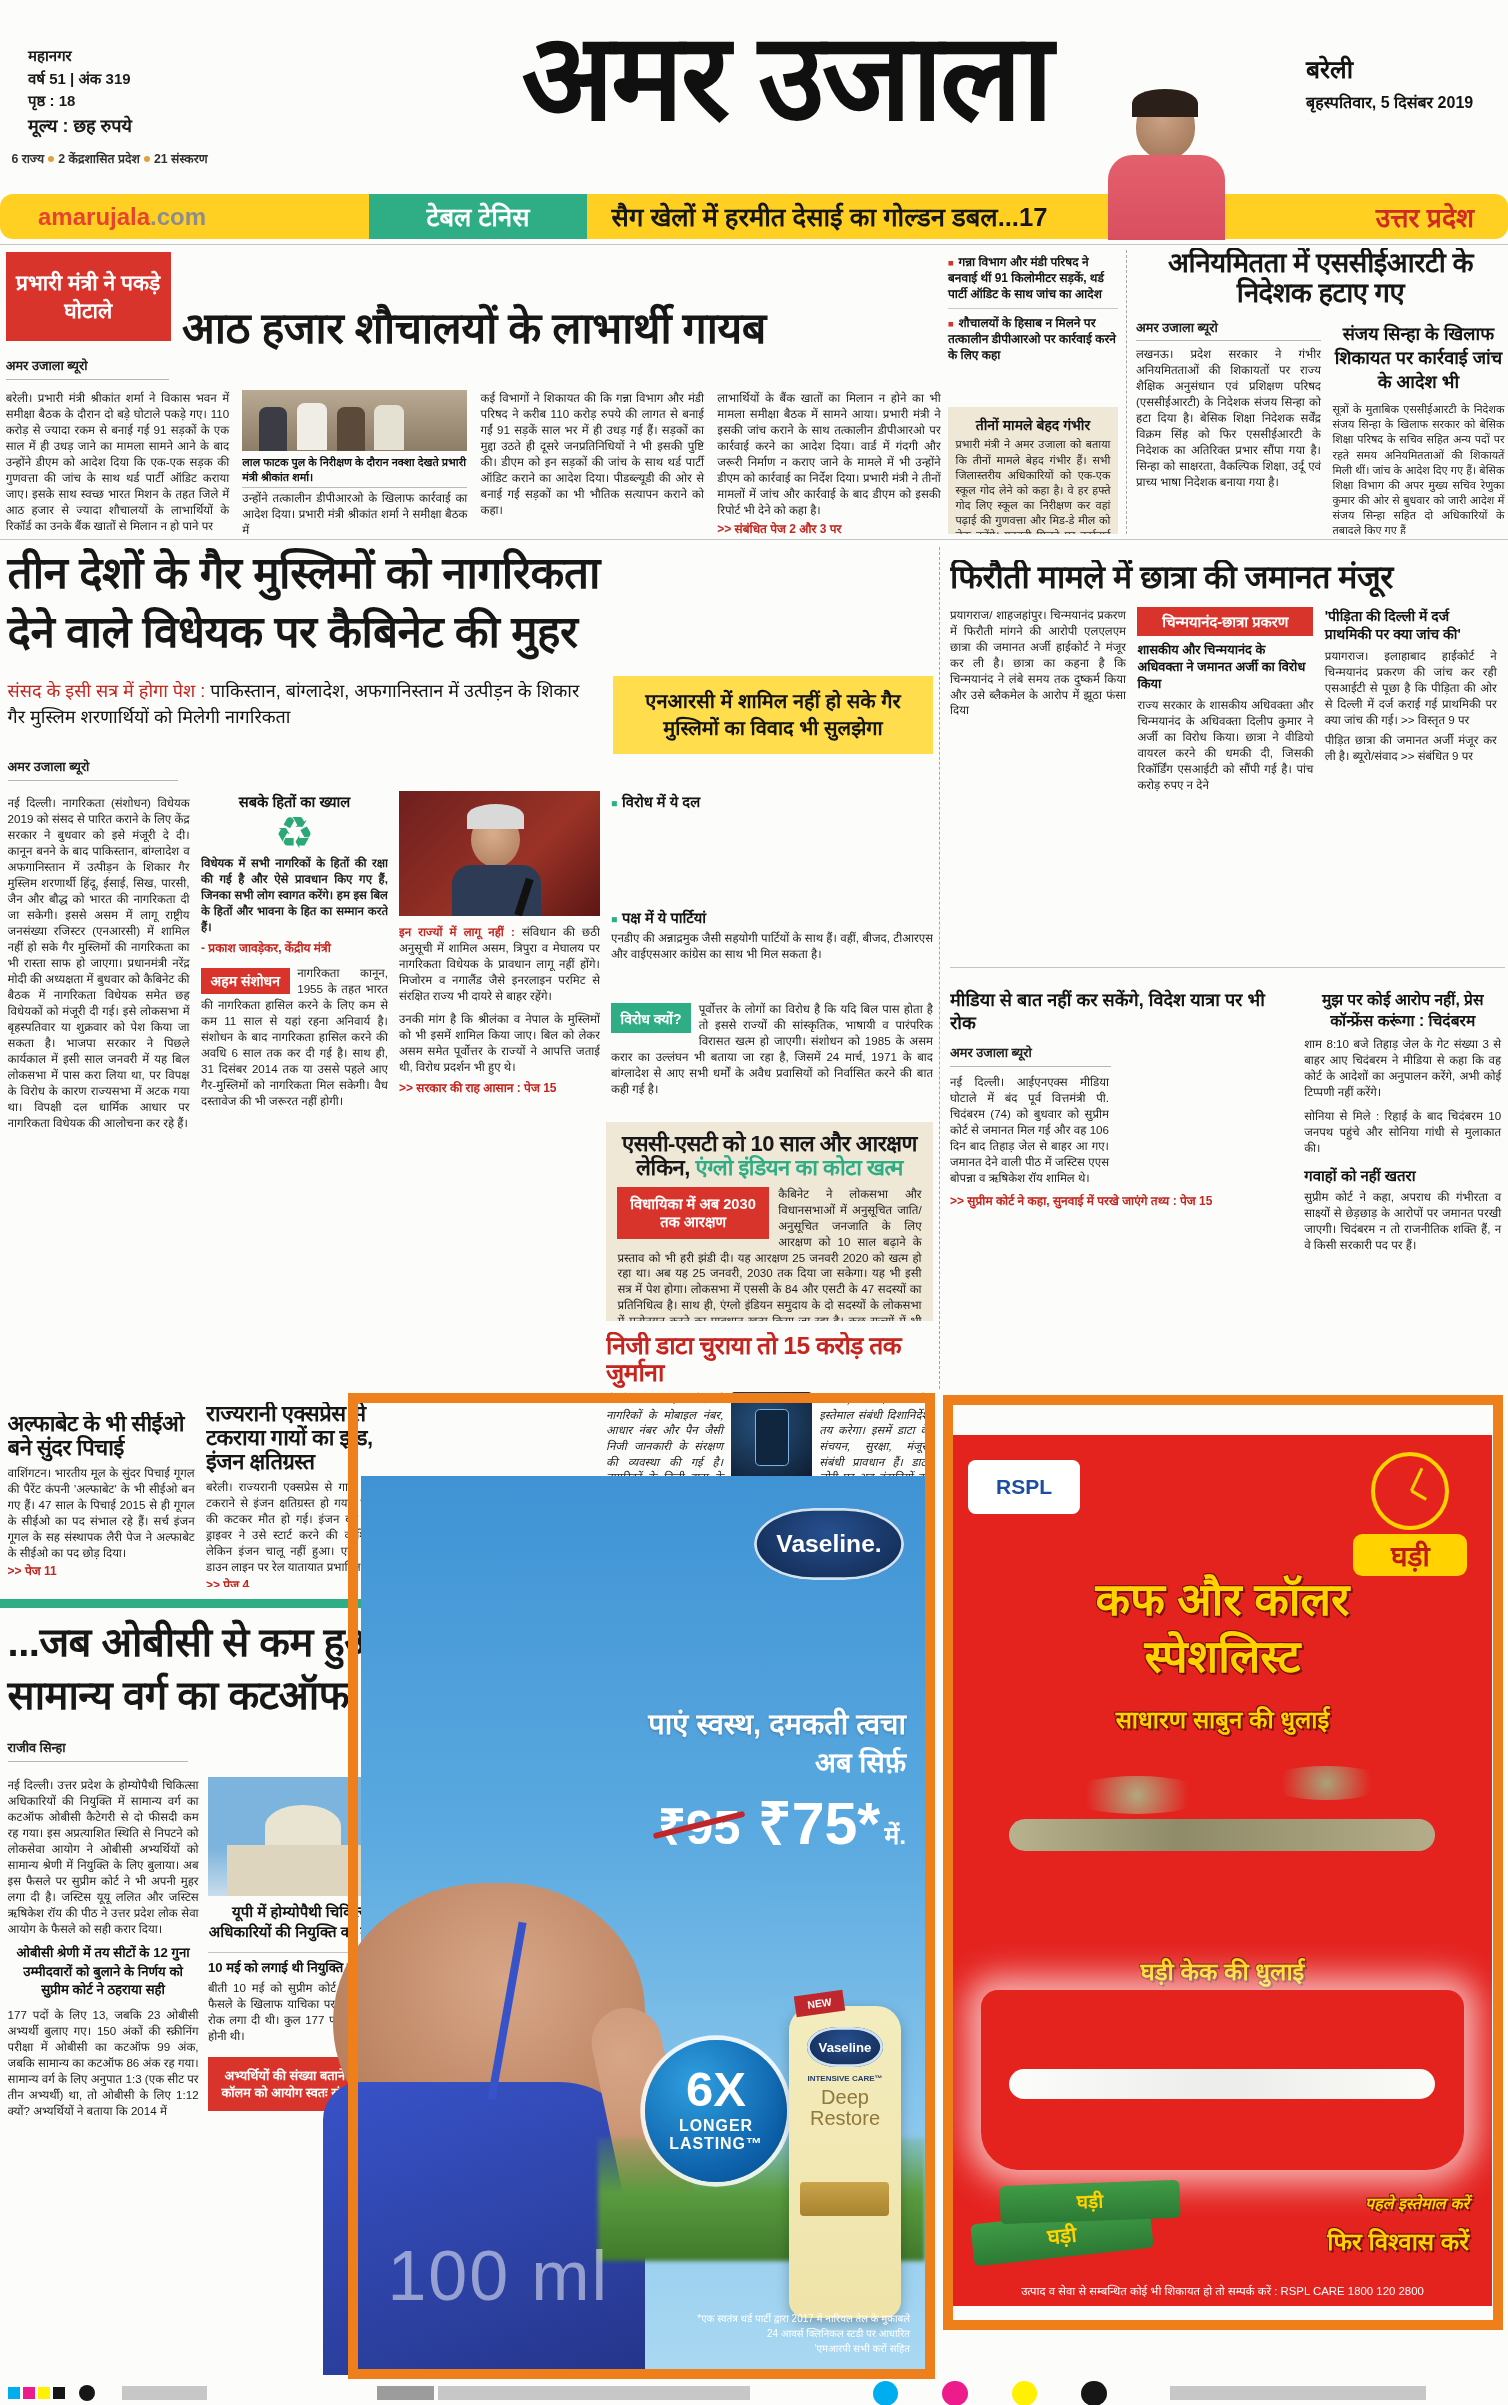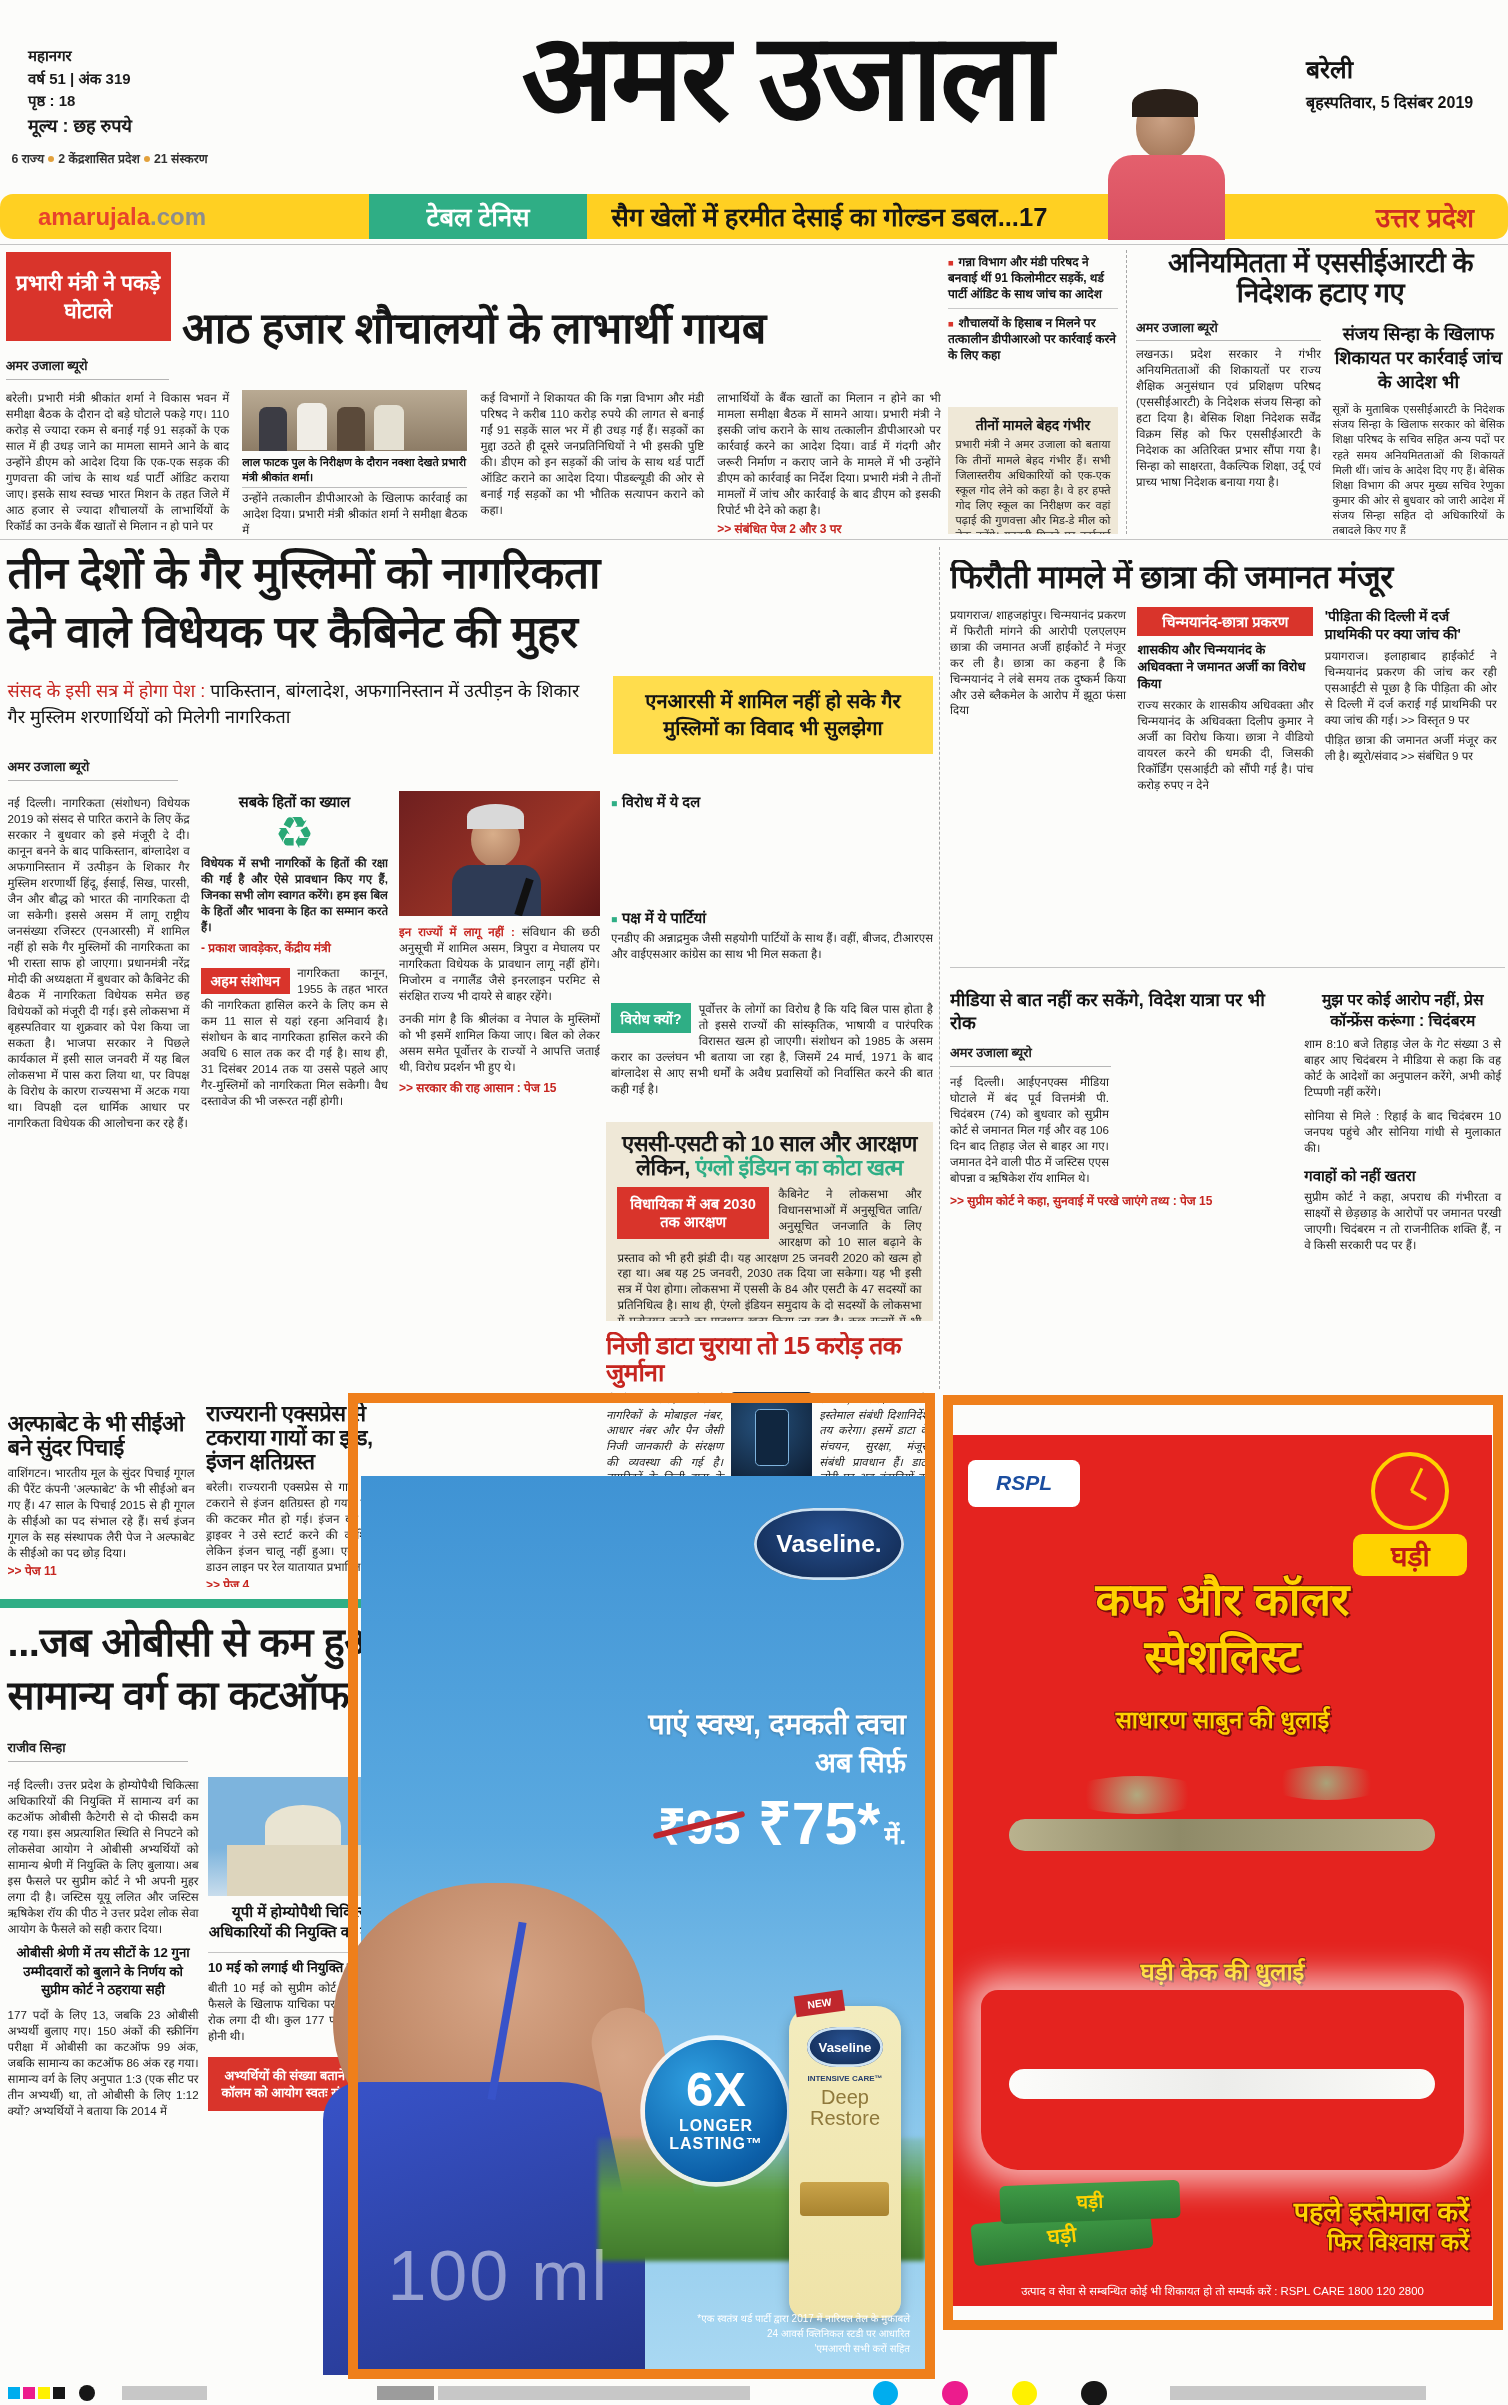--- a/index.html
+++ b/index.html
@@ -309,21 +309,21 @@
 
     <div class="abs" style="right:15px;bottom:13.2px;text-align:right;color:#fff;font-size:10px;line-height:1.5;">
       <div>*एक स्वतंत्र थर्ड पार्टी द्वारा 2017 में नारियल तेल के मुकाबले</div>
       <div>24 आवर्स क्लिनिकल स्टडी पर आधारित</div>
       <div>'एमआरपी सभी करों सहित</div>
     </div>
   </div>
   <div class="ad-frame abs" style="left:348px;top:1393px;width:587px;height:986px;"></div>
 
   <div id="ghadi-ad" class="abs" style="left:953px;top:1435px;width:539px;height:871px;">
-    <div class="abs" style="left:15px;top:24.6px;width:112px;height:47px;background:#fff;border-radius:7.6px;display:flex;align-items:center;justify-content:center;font-weight:800;font-style:italic;font-size:21px;color:#1b4ea0;">RSPL</div>
+    <div class="abs" style="left:15px;top:24.6px;width:112px;height:54px;background:#fff;border-radius:7.6px;display:flex;align-items:center;justify-content:center;font-weight:800;font-size:21px;color:#1b4ea0;">RSPL</div>
     <div class="abs" style="right:24.6px;top:17px;width:114px;text-align:center;">
       <div style="width:70px;height:70px;margin:0 auto;border-radius:50%;border:4.7px solid #ffd200;position:relative;">
         <div style="position:absolute;left:50%;top:50%;width:2.8px;height:24.6px;background:#ffd200;transform-origin:top center;transform:rotate(205deg);"></div>
         <div style="position:absolute;left:50%;top:50%;width:2.8px;height:17px;background:#ffd200;transform-origin:top center;transform:rotate(300deg);"></div>
       </div>
       <div style="background:#ffd200;color:#c21a16;font-weight:900;font-size:28px;border-radius:9.5px;margin-top:3.8px;padding:1.9px 0;">घड़ी</div>
     </div>
     <div class="gh-yel" style="position:absolute;left:0;top:132px;width:100%;text-align:center;font-size:45px;">कफ और कॉलर</div>
     <div class="gh-yel" style="position:absolute;left:0;top:189px;width:100%;text-align:center;font-size:45px;">स्पेशलिस्ट</div>
     <div class="gh-yel" style="position:absolute;left:0;top:267px;width:100%;text-align:center;font-size:24px;">साधारण साबुन की धुलाई</div>
@@ -336,21 +336,21 @@
     <div class="gh-yel" style="position:absolute;left:0;top:519px;width:100%;text-align:center;font-size:24px;">घड़ी केक की धुलाई</div>
 
     <div class="collar abs" style="left:28px;top:555px;width:483px;height:180px;box-shadow:0 0 32px 13.2px rgba(255,255,255,.65);">
       <div class="abs" style="left:28px;top:79px;width:426px;height:30px;border-radius:15px;background:linear-gradient(90deg,#fcfcfa,#ececea 50%,#fbfbf8);"></div>
     </div>
 
     <div class="abs" style="left:19px;top:748px;width:227px;height:95px;">
       <div class="soapbar abs" style="left:0;top:32px;width:180px;height:42px;font-size:21px;line-height:42px;transform:rotate(-6deg);">घड़ी</div>
       <div class="soapbar abs" style="left:28px;top:0;width:180px;height:38px;font-size:19px;line-height:38px;transform:rotate(-2deg);">घड़ी</div>
     </div>
-    <div class="gh-yel" style="position:absolute;right:23px;top:757px;text-align:right;font-size:27px;">पहले इस्तेमाल करें</div>
+    <div class="gh-yel" style="position:absolute;right:23px;top:757px;text-align:right;font-size:16px;font-style:italic;">पहले इस्तेमाल करें</div>
     <div class="gh-yel" style="position:absolute;right:23px;top:789px;text-align:right;font-size:24px;">फिर विश्वास करें</div>
     <div class="abs" style="left:0;bottom:7.6px;width:100%;text-align:center;color:#fff;font-size:11.4px;">उत्पाद व सेवा से सम्बन्धित कोई भी शिकायत हो तो सम्पर्क करें : RSPL CARE 1800 120 2800</div>
   </div>
   <div class="ad-frame abs" style="left:943px;top:1395px;width:560px;height:935px;"></div>
 
   <div class="abs" style="left:0;top:2381px;width:1508px;height:24.6px;display:flex;align-items:center;">
     <span class="regsq" style="background:#00adee;margin-left:7.6px;"></span>
     <span class="regsq" style="background:#ec1c8d;"></span>
     <span class="regsq" style="background:#fff100;"></span>
     <span class="regsq" style="background:#161616;"></span>

